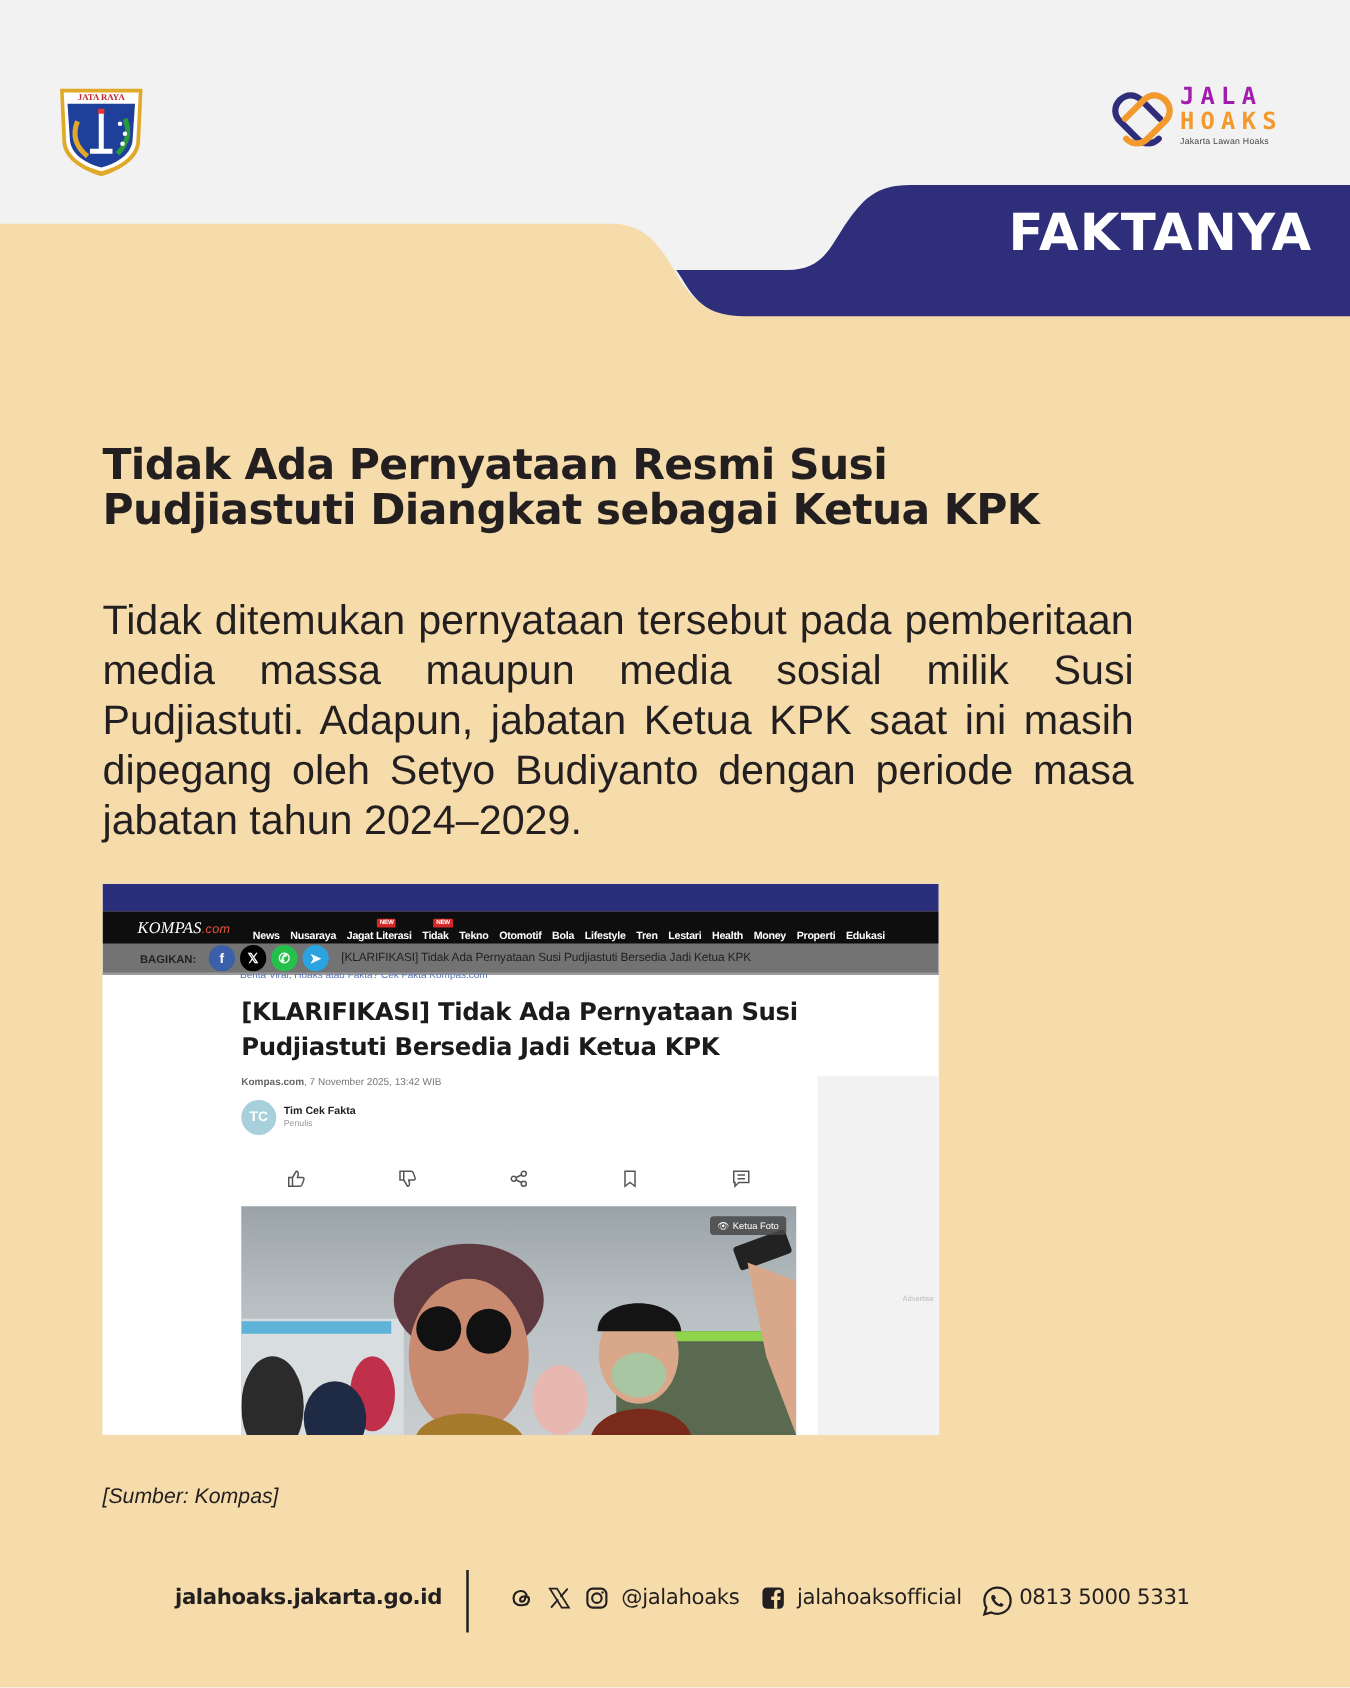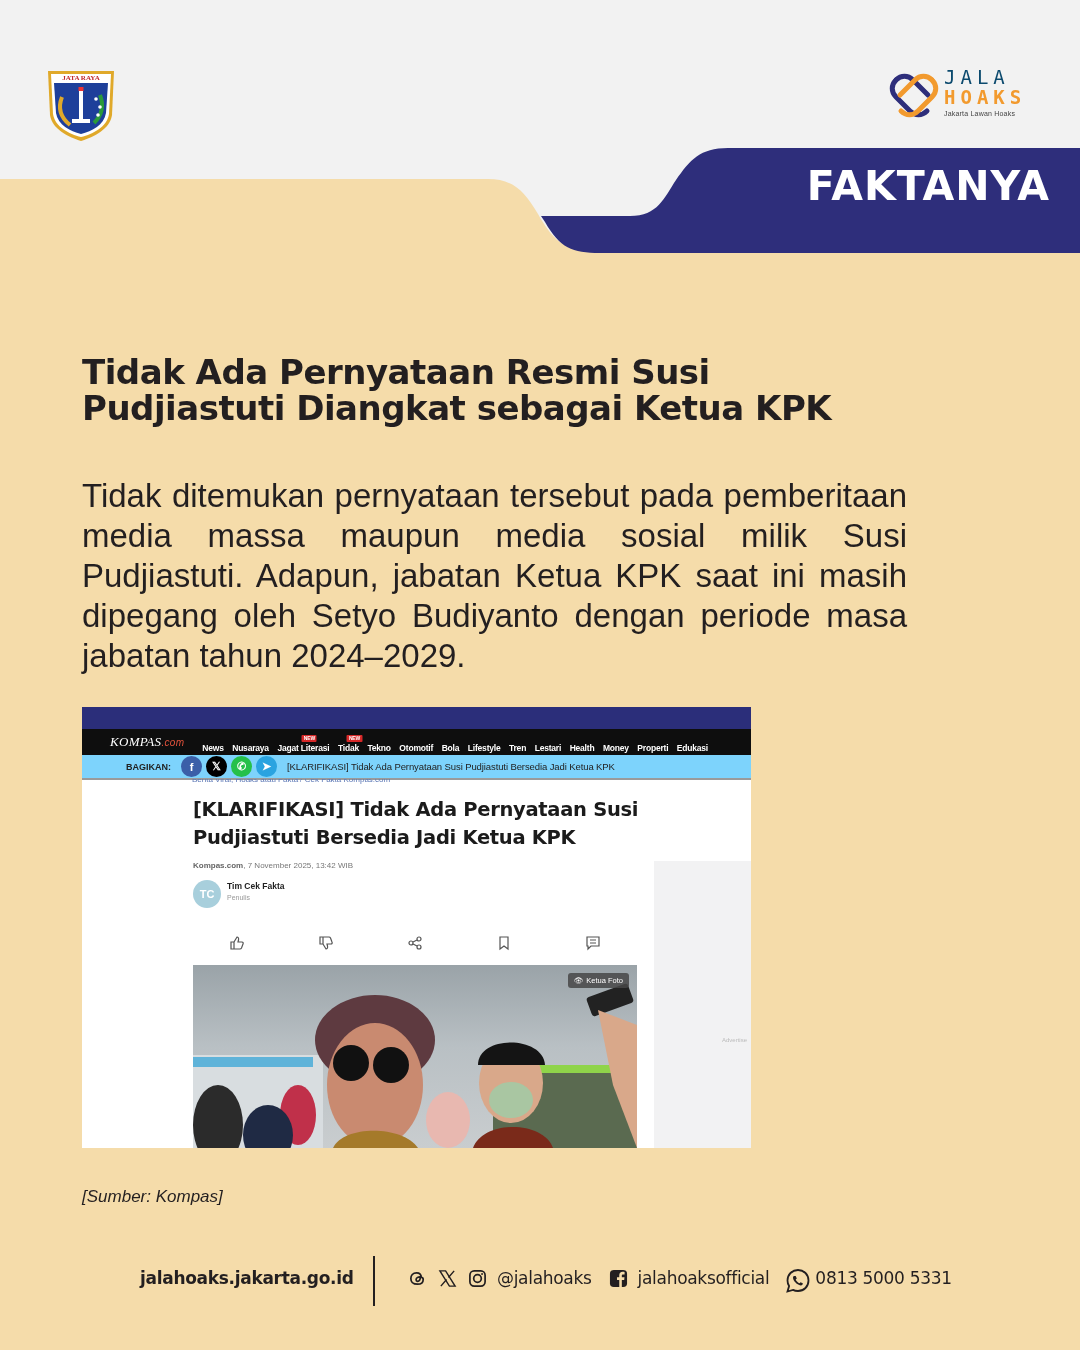--- a/index.html
+++ b/index.html
@@ -7,46 +7,46 @@
     body { position: relative; background: #f2f2f2; font-family: "Liberation Sans", sans-serif; color: #231f20; }
 
     
     .bg-svg { position: absolute; left: 0; top: 0; width: 1080px; height: 1350px; }
 
     
     .dki-logo { position: absolute; left: 44px; top: 67px; width: 74px; height: 76px; }
     .jh-logo { position: absolute; left: 888px; top: 66px; width: 145px; height: 52px; display: flex; align-items: center; }
     .jh-mark { width: 52px; height: 52px; flex: none; }
     .jh-text { margin-left: 4px; display: flex; flex-direction: column; line-height: 1; }
-    .jh-jala { font-family: "DejaVu Sans Mono", monospace; font-weight: normal; font-size: 19px; letter-spacing: 5px; color: #0c4a6e; }
+    .jh-jala { font-family: "DejaVu Sans Mono", monospace; font-weight: bold; font-size: 19px; letter-spacing: 5px; color: #a21caf; }
     .jh-hoaks { font-family: "DejaVu Sans Mono", monospace; font-weight: bold; font-size: 19px; letter-spacing: 5px; color: #f29a2e; margin-top: 1px; }
     .jh-tag { font-size: 7px; color: #444; margin-top: 3px; letter-spacing: 0.2px; }
 
     .faktanya { position: absolute; left: 760px; top: 162px; width: 290px; font-family: "DejaVu Sans", sans-serif; font-weight: bold; font-size: 41px; color: #ffffff; letter-spacing: 1px; text-align: right; }
 
     .headline { position: absolute; left: 82px; top: 354px; width: 830px; font-family: "DejaVu Sans", sans-serif; font-weight: bold; font-size: 34px; line-height: 36px; color: #231f20; letter-spacing: -0.5px; }
     .body-text { position: absolute; left: 82px; top: 476px; width: 825px; font-family: "Liberation Sans", sans-serif; font-size: 33px; line-height: 40px; color: #231f20; text-align: justify; text-align-last: left; }
 
     
     .shot { position: absolute; left: 82px; top: 707px; width: 669px; height: 441px; background: #ffffff; overflow: hidden; }
     .shot-topbar { height: 22px; background: #2b2e7a; }
     .shot-nav { height: 26px; background: #0e0e0e; display: flex; align-items: center; padding-left: 28px; position: relative; }
     .kompas-logo { font-family: "Liberation Serif", serif; font-style: italic; font-size: 13px; color: #fff; margin-right: 18px; letter-spacing: 0.3px; }
     .kompas-logo .dotcom { color: #e5533c; font-family: "Liberation Sans", sans-serif; font-size: 10px; }
     .nav-item { position: relative; font-size: 8.5px; font-weight: bold; color: #fff; margin-right: 8.5px; letter-spacing: -0.2px; white-space: nowrap; margin-top: 12px; }
     .nav-new { position: absolute; top: -8px; left: 50%; transform: translateX(-10%); background: #d62828; color: #fff; font-size: 5px; padding: 0 2px; line-height: 7px; border-radius: 1px; }
-    .shot-share { height: 25px; background: #7dd3fc; display: flex; align-items: center; padding-left: 44px; border-bottom: 2px solid #9a9a9a; }
+    .shot-share { height: 25px; background: #737373; display: flex; align-items: center; padding-left: 30px; border-bottom: 2px solid #9a9a9a; }
     .share-label { font-size: 9px; font-weight: bold; color: #222; margin-right: 10px; }
     .share-ic { width: 21px; height: 21px; border-radius: 50%; display: flex; align-items: center; justify-content: center; margin-right: 4px; color: #fff; font-weight: bold; font-size: 11px; }
     .share-title { font-size: 9.5px; color: #222; margin-left: 6px; letter-spacing: -0.1px; white-space: nowrap; }
     .breadcrumb { position: absolute; left: 110px; top: 72px; font-size: 8px; color: #5a76b5; height: 6px; overflow: hidden; line-height: 2px; }
     .art-title { position: absolute; left: 111px; top: 89px; width: 560px; font-family: "DejaVu Sans", sans-serif; font-weight: 600; font-size: 19.5px; line-height: 28px; color: #1b1b1b; letter-spacing: -0.3px; }
     .art-meta { position: absolute; left: 111px; top: 154px; font-size: 8px; color: #777; }
     .art-meta b { color: #666; }
-    .author { position: absolute; left: 111px; top: 173px; display: flex; }
+    .author { position: absolute; left: 111px; top: 173px; display: flex; align-items: center; }
     .author-av { width: 28px; height: 28px; border-radius: 50%; background: #a8cfdc; color: #fff; font-size: 11px; font-weight: bold; display: flex; align-items: center; justify-content: center; }
     .author-info { margin-left: 6px; line-height: 12px; }
     .author-name { font-size: 8.5px; font-weight: bold; color: #222; }
     .author-role { font-size: 7px; color: #999; }
     .actions { position: absolute; left: 111px; top: 228px; width: 444px; display: flex; justify-content: space-around; }
     .act { width: 16px; height: 16px; color: #555; }
     .ad-panel { position: absolute; left: 572px; top: 154px; width: 97px; height: 287px; background: #f2f2f3; }
     .ad-label { position: absolute; left: 68px; top: 176px; font-size: 6px; color: #bbb; }
     .photo { position: absolute; left: 111px; top: 258px; width: 444px; height: 183px; overflow: hidden; background: linear-gradient(180deg, #9aa3a8 0%, #b9c0c4 45%, #c9cdcf 100%); }
     .lihat { position: absolute; right: 8px; top: 8px; background: rgba(70,70,70,0.85); color: #fff; font-size: 7.5px; padding: 3px 6px; border-radius: 3px; display: flex; align-items: center; gap: 3px; }

